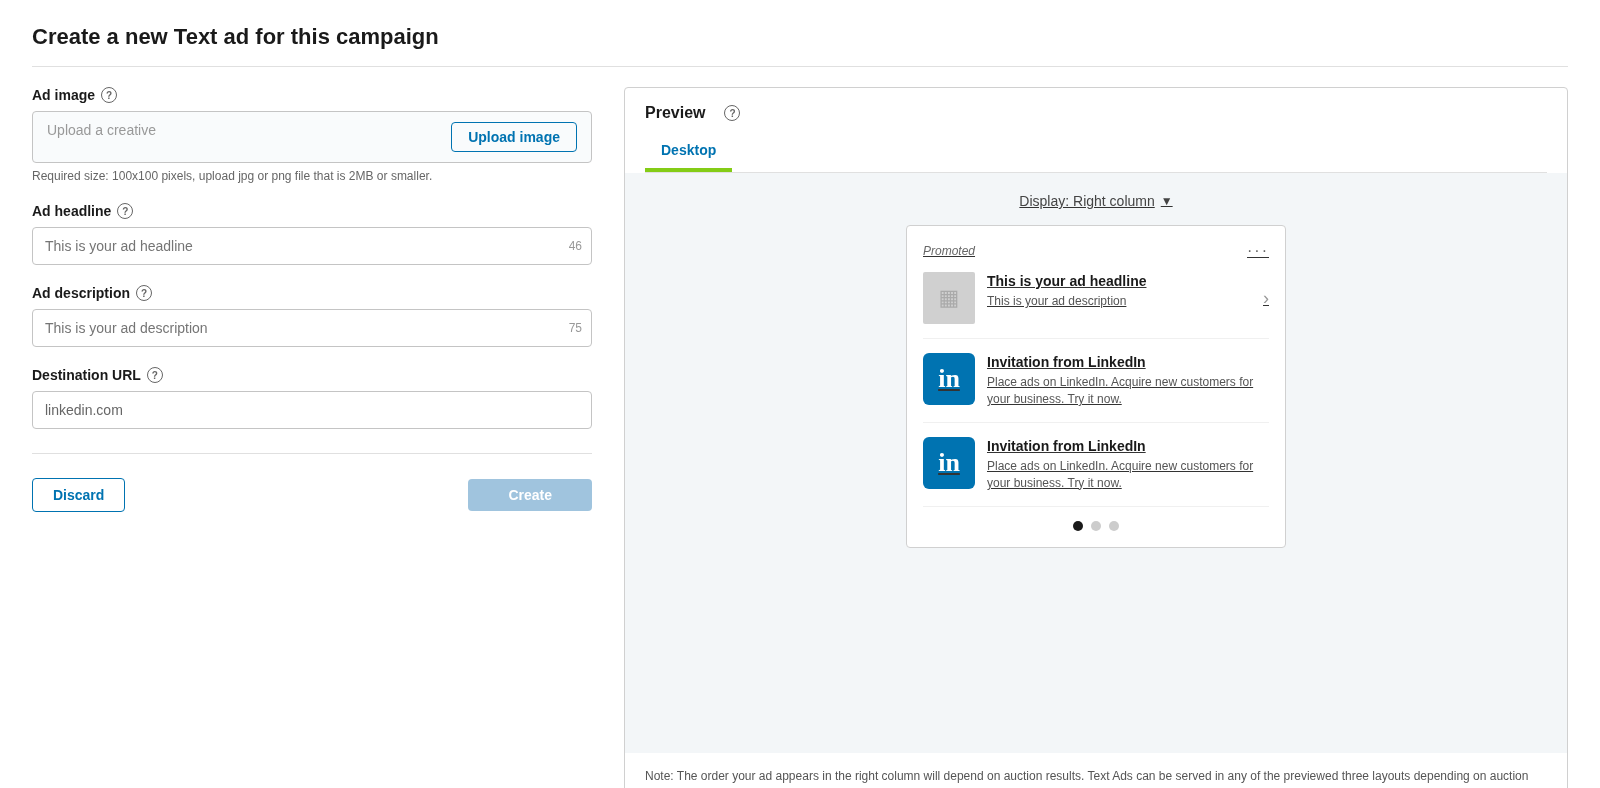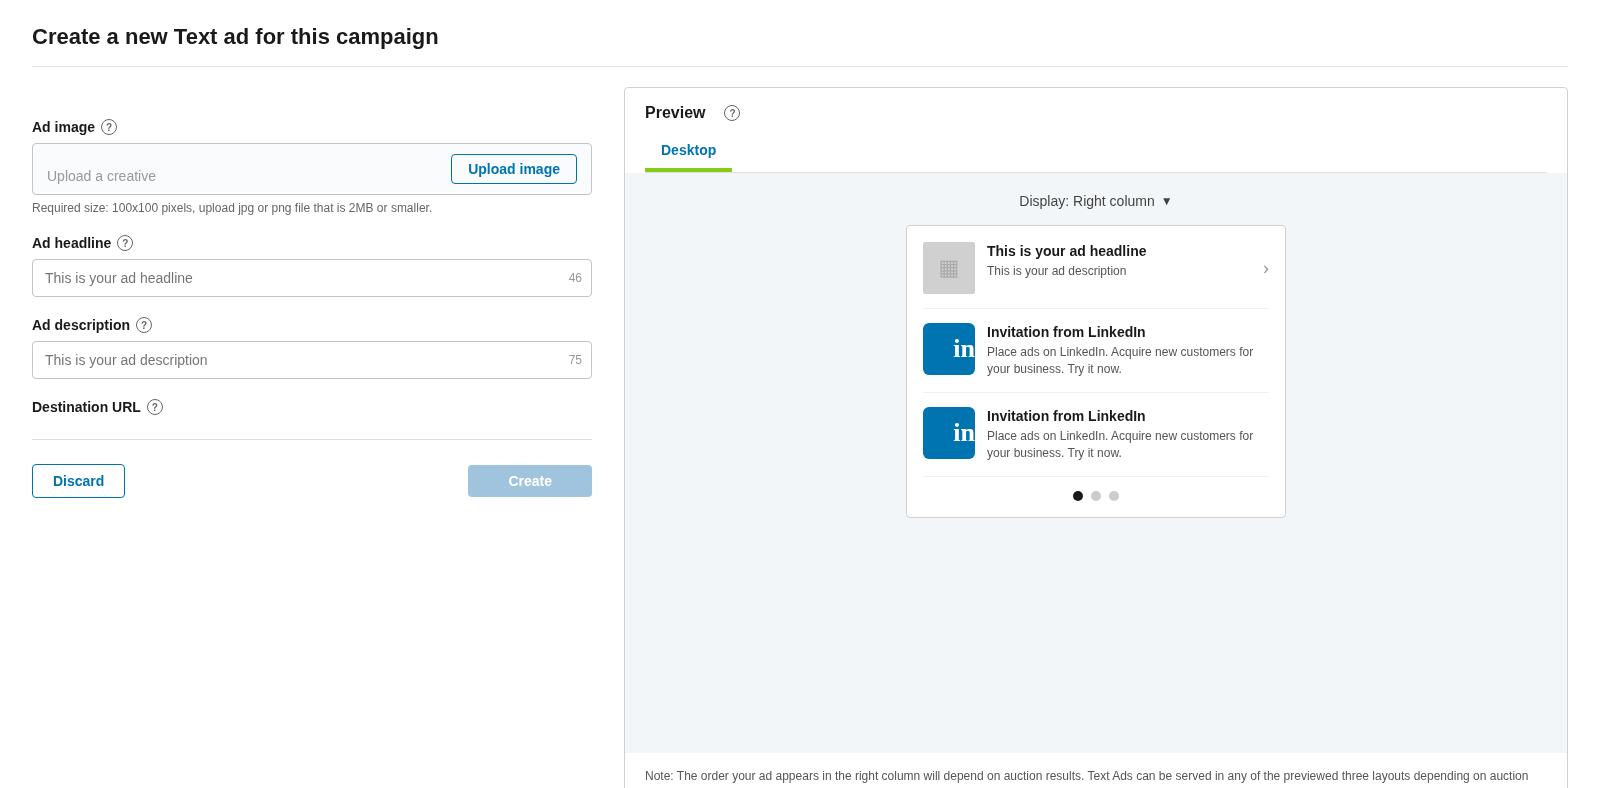--- a/index.html
+++ b/index.html
@@ -22,21 +22,20 @@
       border-bottom: 1px solid #e0e0e0;
     }
     .main-layout {
       display: flex;
       gap: 32px;
       align-items: flex-start;
     }
     .form-section {
       flex: 0 0 560px;
       max-width: 560px;
-      margin-top: 32px;
     }
     .field-group {
       margin-bottom: 20px;
     }
     .field-label {
       display: flex;
       align-items: center;
       gap: 6px;
       font-weight: 600;
       font-size: 14px;
@@ -51,21 +50,21 @@
       height: 16px;
       border: 1.5px solid #666;
       border-radius: 50%;
       font-size: 10px;
       color: #666;
       cursor: pointer;
       font-weight: 600;
     }
     .upload-box {
       display: flex;
-      align-items: flex-end;
+      align-items: flex-start;
       justify-content: space-between;
       border: 1px solid #c4c4c4;
       border-radius: 4px;
       padding: 10px 14px;
       background: #f9fbfc;
     }
     .upload-placeholder {
       color: #999;
       font-size: 14px;
     }
@@ -174,20 +173,21 @@
       font-size: 14px;
       cursor: pointer;
       color: #0073b1;
       font-weight: 600;
       border-bottom: 4px solid #84cc16;
     }
     .preview-body {
       background: #f3f6f8;
       padding: 20px;
       min-height: 580px;
+      text-decoration: underline;
     }
     .display-selector {
       display: flex;
       align-items: center;
       justify-content: center;
       gap: 6px;
       margin-bottom: 16px;
       font-size: 14px;
       color: #444;
       cursor: pointer;
@@ -241,21 +241,20 @@
       align-items: center;
       justify-content: center;
     }
     .ad-thumb-placeholder {
       font-size: 22px;
       color: #aaa;
     }
     .linkedin-thumb {
       background: #0073b1;
       border-radius: 6px;
-      justify-content: flex-end;
     }
     .linkedin-in {
       font-size: 26px;
       font-weight: 900;
       color: #fff;
       font-family: Georgia, serif;
     }
     .ad-content {
       flex: 1;
     }
@@ -341,20 +340,21 @@
           <input type="text" class="text-input" placeholder="This is your ad description" style="">
           <span class="char-count">75</span>
         </div>
       </div>
 
       <div class="field-group">
         <div class="field-label">
           <span>Destination URL</span>
           <span class="help-icon">?</span>
         </div>
+        <input type="text" class="url-input" value="linkedin.com" style="">
       </div>
 
       <hr class="divider">
 
       <div class="button-row">
         <button class="discard-button">Discard</button>
         <button class="create-button">Create</button>
       </div>
     </div>
 
@@ -369,20 +369,24 @@
         </div>
       </div>
 
       <div class="preview-body">
         <div class="display-selector">
           <span>Display: Right column</span>
           <span class="dropdown-arrow">▼</span>
         </div>
 
         <div class="ad-preview-card">
+          <div class="ad-promoted-row">
+            <span class="promoted-label">Promoted</span>
+            <span class="three-dots">···</span>
+          </div>
 
           <div class="ad-item">
             <div class="ad-thumb">
               <span class="ad-thumb-placeholder">▦</span>
             </div>
             <div class="ad-content">
               <div class="ad-item-title">This is your ad headline</div>
               <div class="ad-item-desc">This is your ad description</div>
             </div>
             <span class="ad-chevron">›</span>

